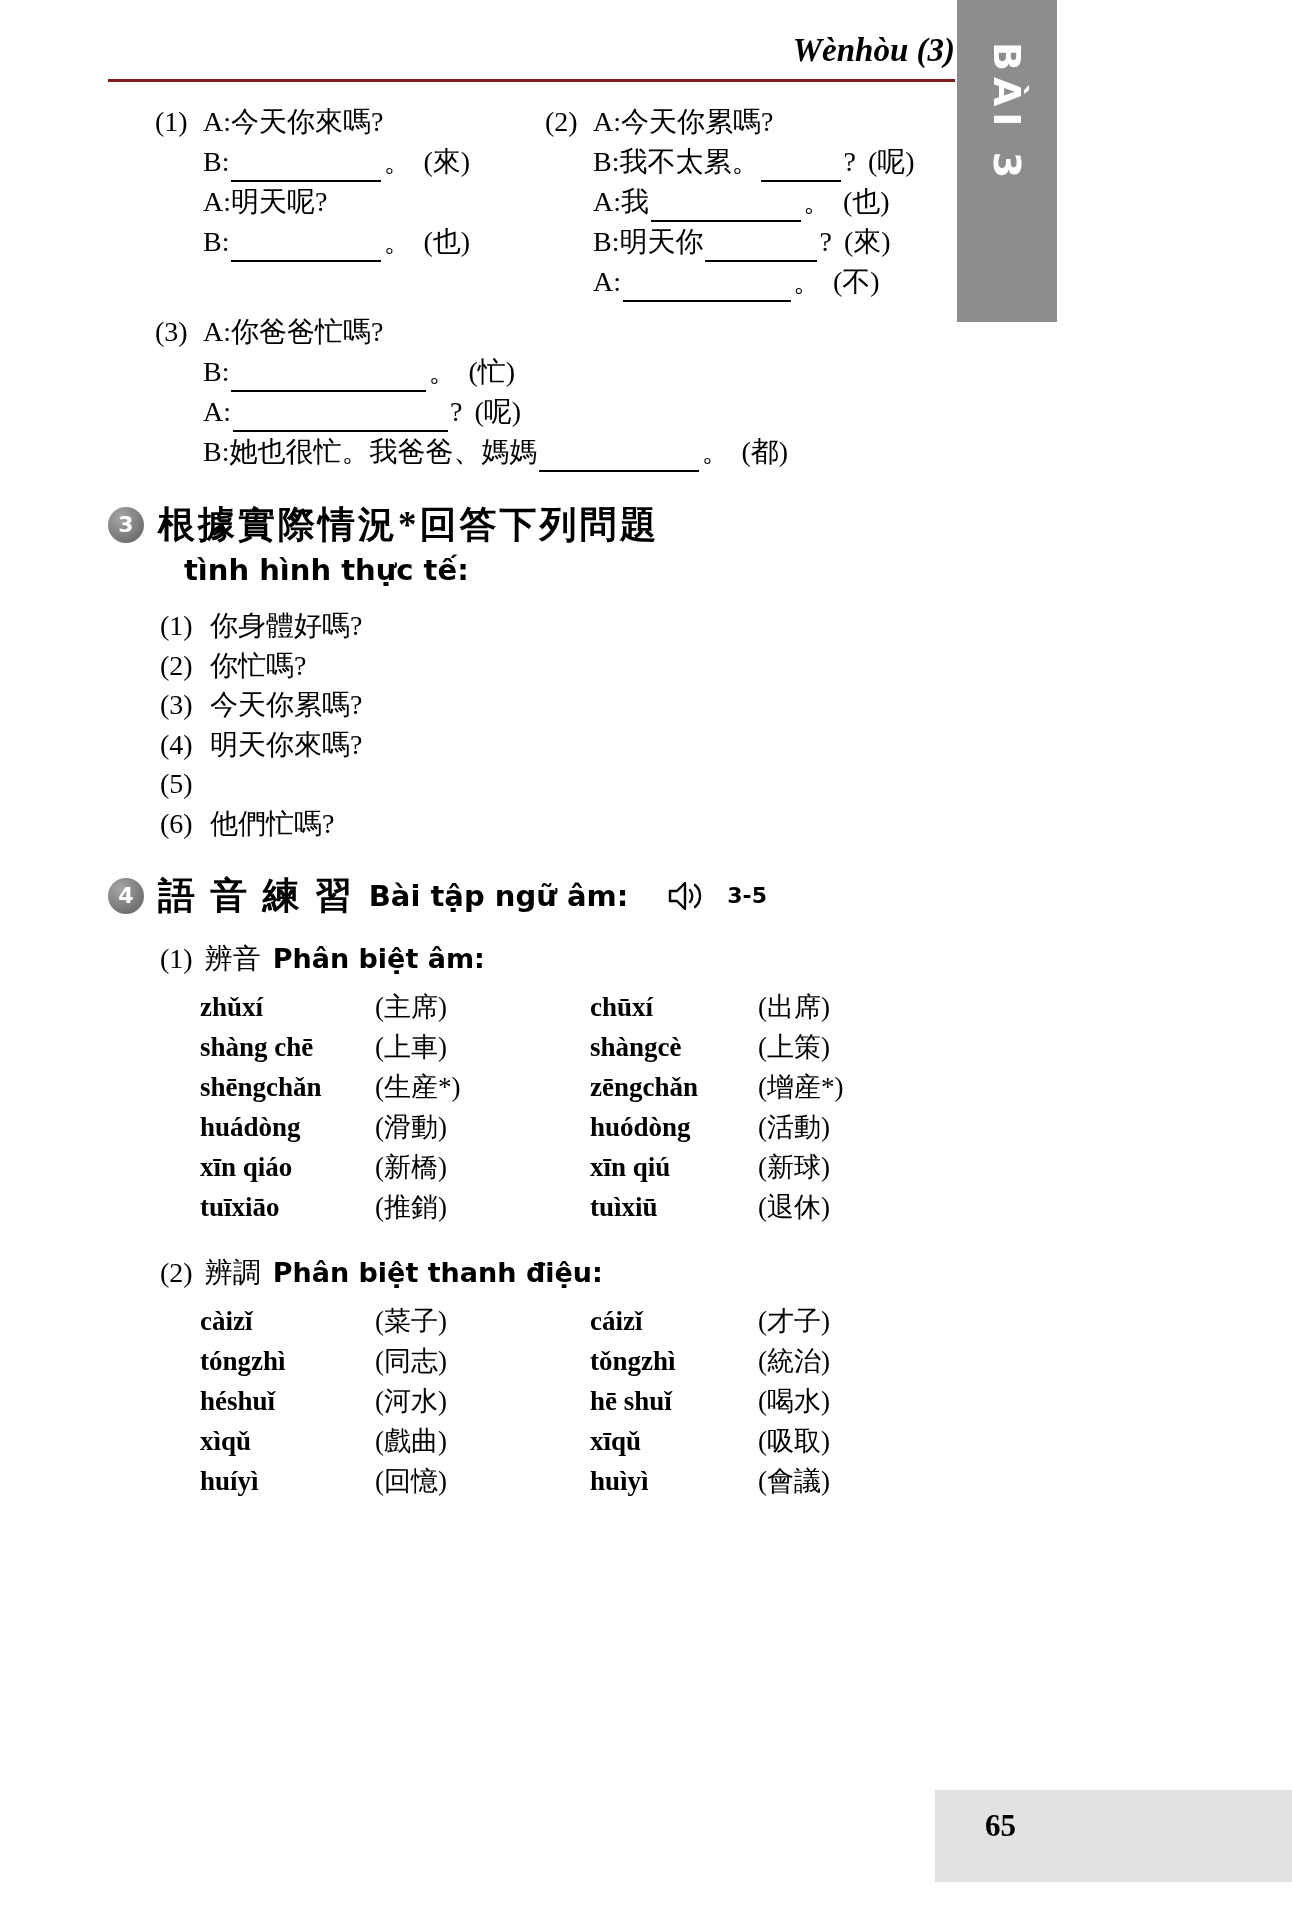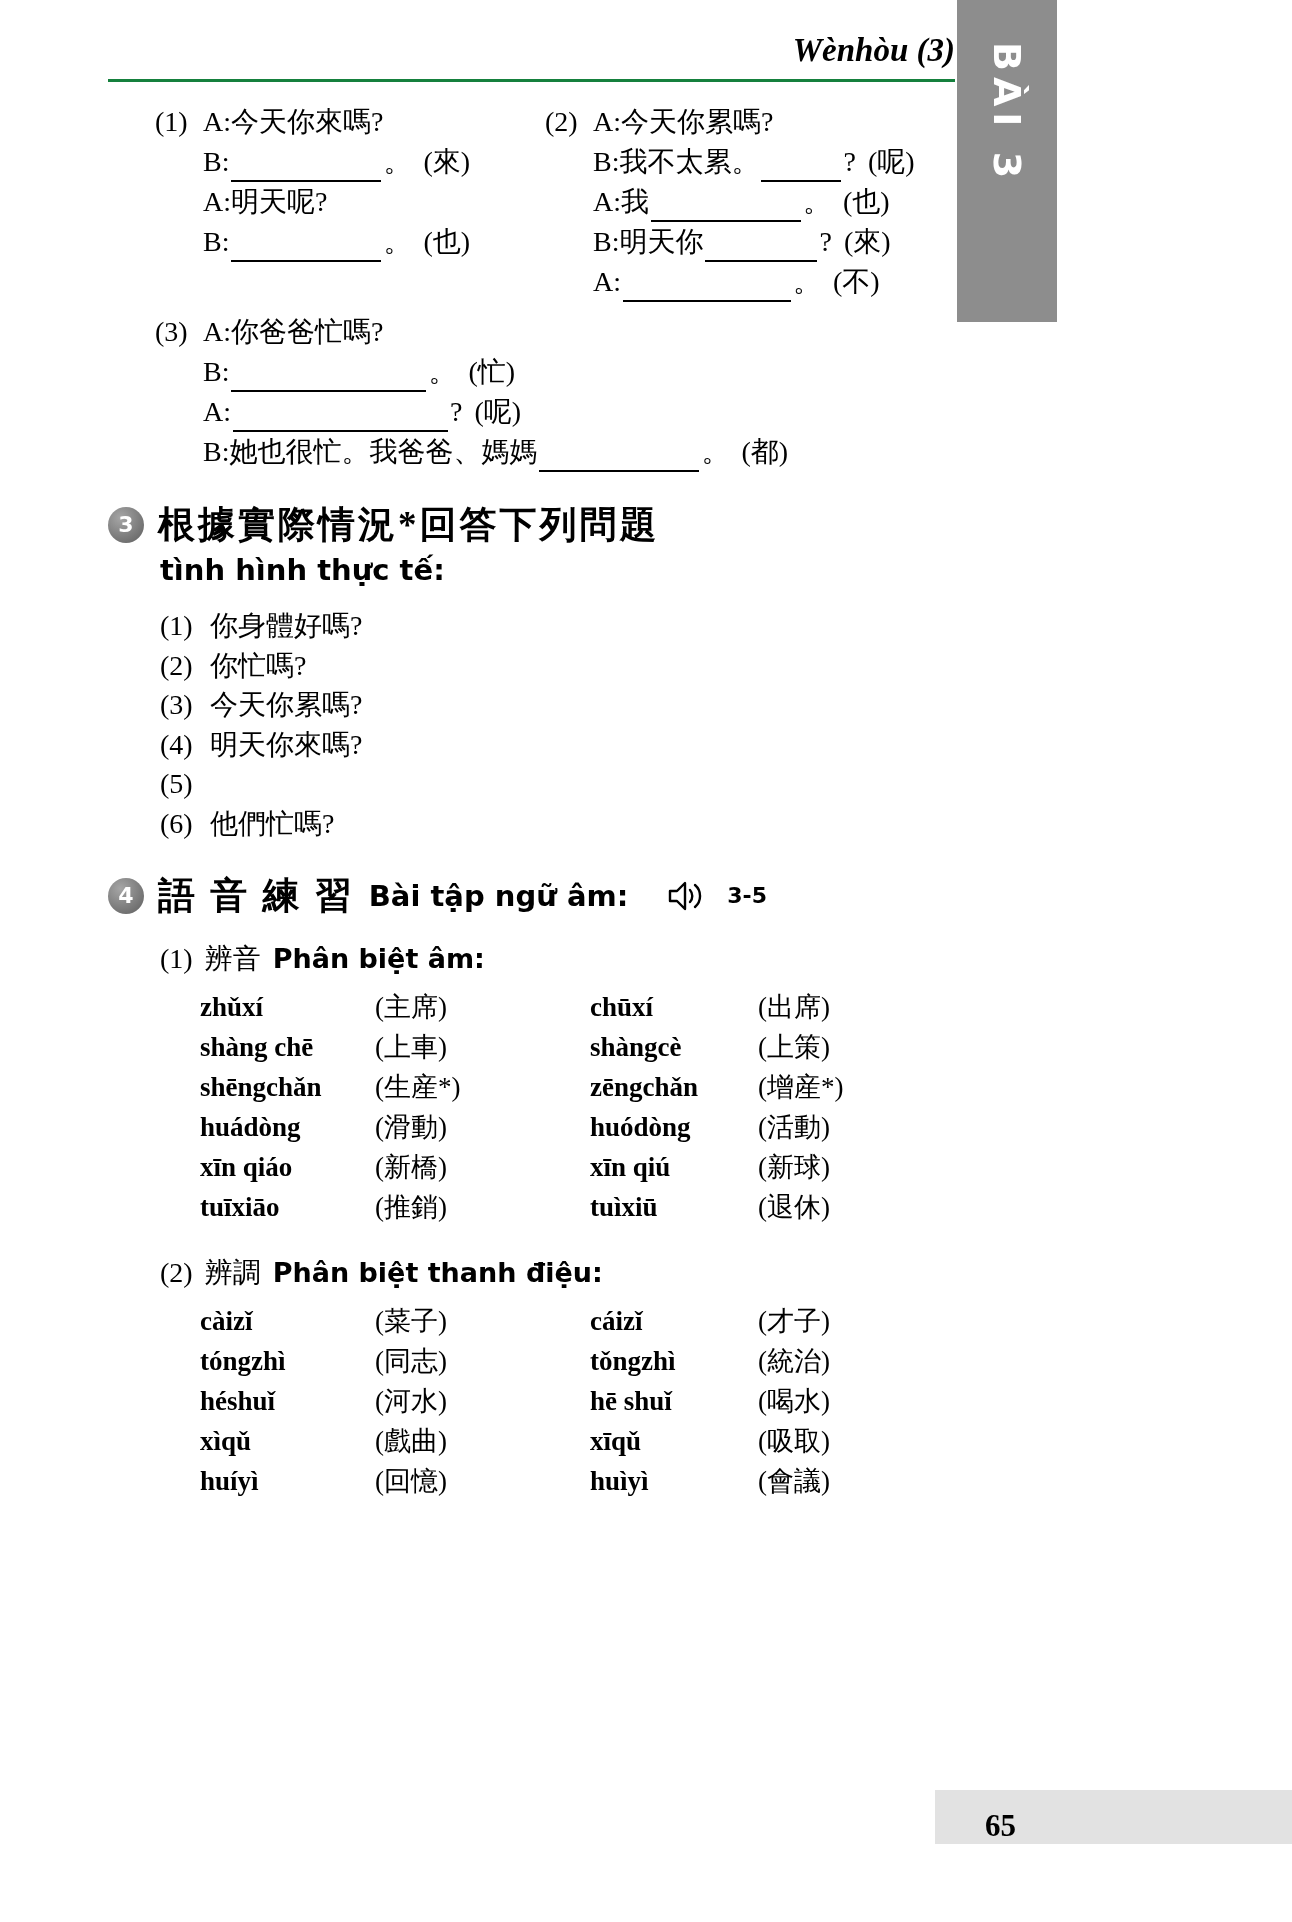--- a/index.html
+++ b/index.html
@@ -31,21 +31,21 @@
     font-family: "DejaVu Sans", "Liberation Sans", sans-serif;
     font-weight: bold;
     font-size: 38px;
     letter-spacing: 6px;
   }
 
   
   .header {
     margin: 0 337px 0 108px;
     padding-top: 30px;
-    border-bottom: 3px solid #15803d;
+    border-bottom: 3px solid #7f1d1d;
   }
   .running-head {
     text-align: right;
     font-style: italic;
     font-weight: bold;
     font-size: 33px;
     line-height: 1.25;
     padding-bottom: 8px;
   }
 
@@ -103,21 +103,21 @@
     font-size: 37px;
     font-weight: bold;
     letter-spacing: 3px;
   }
   .vi {
     font-family: "DejaVu Sans", "Liberation Sans", sans-serif;
     font-weight: bold;
   }
   .vi-head { font-size: 29px; }
   .vi-cont {
-    margin-left: 52px;
+    margin-left: 76px;
     font-size: 29px;
     line-height: 44px;
   }
 
   
   .questions { margin-top: 14px; }
   .q-line {
     display: flex;
     height: 39.5px;
     line-height: 39.5px;
@@ -156,21 +156,21 @@
   }
   .pinyin {
     font-family: Liberation Serif, serif;
     font-weight: bold;
   }
 
   
   .page-num-box {
     position: absolute;
     left: 935px; right: 0;
-    top: 1790px; height: 54px;
+    top: 1790px; height: 92px;
     background: #e2e2e2;
     line-height: 72px;
     padding-left: 50px;
     font-weight: bold;
     font-size: 31px;
   }
 </style>
 </head>
 <body>
 

